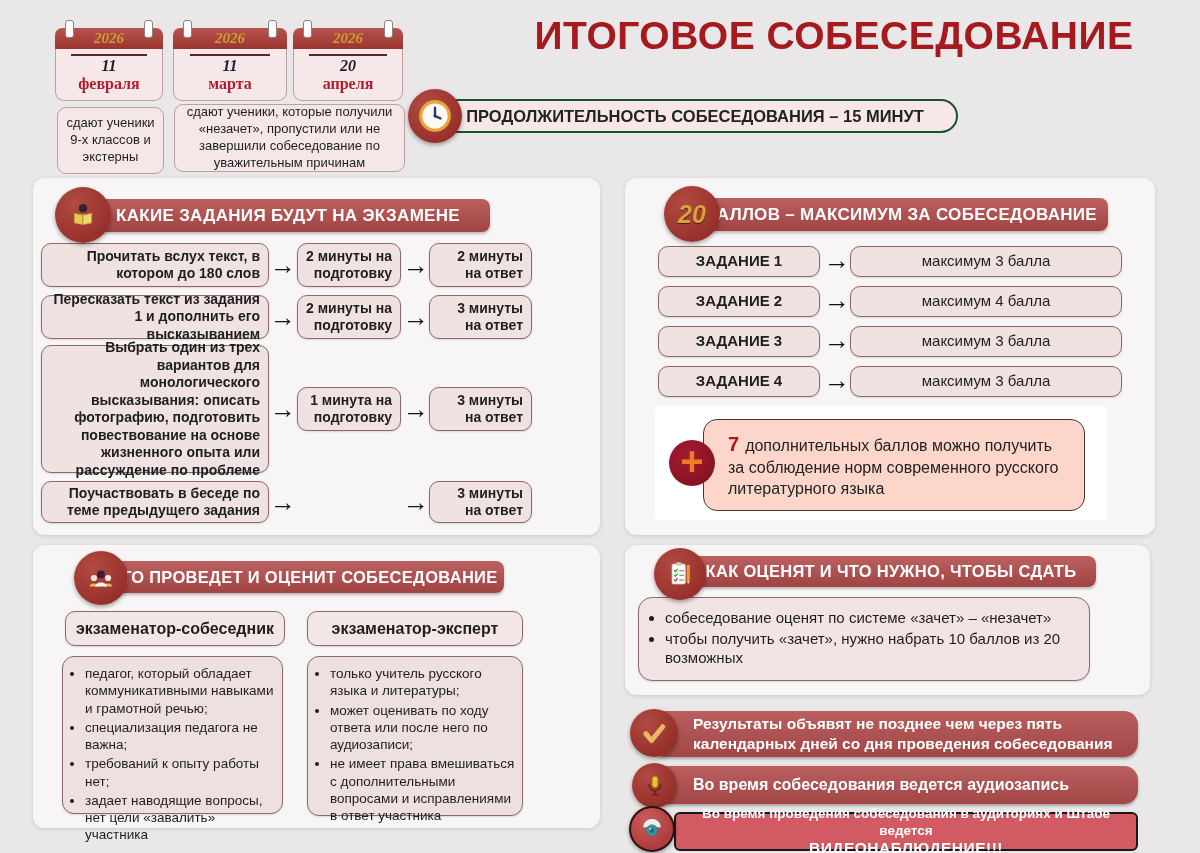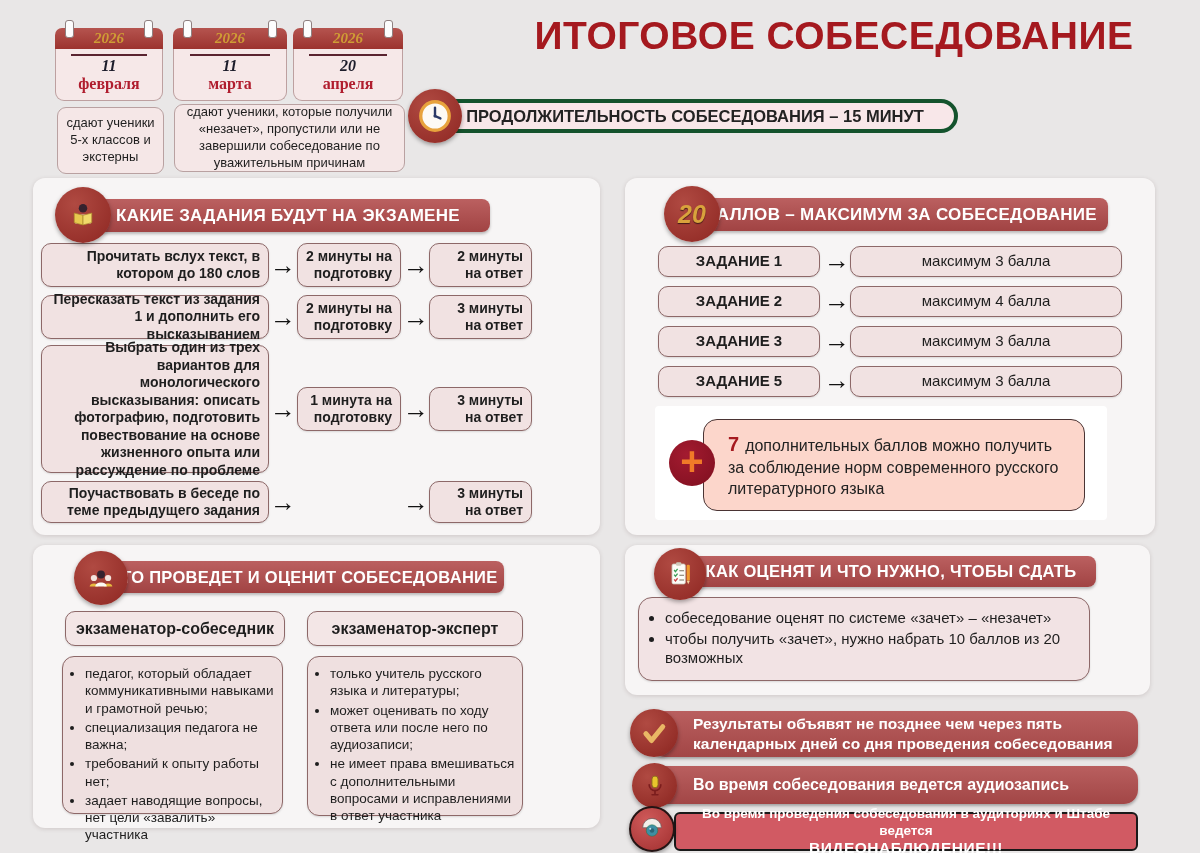--- a/index.html
+++ b/index.html
@@ -39,21 +39,21 @@
            font-size:16px;color:#1d1d2b;line-height:18px;}
   .cal-month{font-family:"Liberation Serif",serif;font-weight:700;font-size:16px;
              color:#b01d2e;line-height:18px;}
   .note{position:absolute;background:#f5e7e7;border:1px solid #b9a1a1;border-radius:9px;
         display:flex;align-items:center;justify-content:center;text-align:center;
         box-sizing:border-box;padding:4px 6px;font-size:13px;font-weight:500;line-height:1.3;}
   
   .title{position:absolute;left:520px;top:14px;width:628px;text-align:center;
          font-size:39px;font-weight:800;color:#a5191f;letter-spacing:.5px;}
   .durpill{position:absolute;left:432px;top:99px;width:526px;height:34px;background:#f8e7e9;
-           border:4px solid #14532d;border-radius:17px;display:flex;align-items:center;
+           border:2px solid #14532d;border-radius:17px;display:flex;align-items:center;
            justify-content:center;font-size:16.5px;font-weight:700;color:#222;
            box-sizing:border-box;}
   .extrapill{position:absolute;left:568px;top:139px;width:566px;height:27px;background:#f7dee2;
              border:1px solid #d2a3ab;border-radius:8px;display:flex;align-items:center;
              justify-content:center;font-size:15px;font-weight:600;color:#333;
              box-sizing:border-box;}
   
   .whitebox{position:absolute;left:655px;top:406px;width:452px;height:114px;background:#fff;
             border-radius:4px;}
   .bonusbox{position:absolute;left:703px;top:419px;width:382px;height:92px;background:#fcd6cb;
@@ -117,21 +117,21 @@
   <div class="cal" style="left:293px;top:28px;width:110px;">
     <div class="cal-ribbon">2026</div>
     <span class="cal-pin" style="left:10px;"></span>
     <span class="cal-pin" style="right:10px;"></span>
     <div class="cal-body">
       <div class="cal-line"></div>
       <div class="cal-day">20</div>
       <div class="cal-month">апреля</div>
     </div>
   </div>
-  <div class="note" style="left:57px;top:107px;width:107px;height:67px;">сдают ученики 5-х классов и экстерны</div>
+  <div class="note" style="left:57px;top:107px;width:107px;height:67px;">сдают ученики 9-х классов и экстерны</div>
   <div class="note" style="left:174px;top:104px;width:231px;height:68px;">сдают ученики, которые получили «незачет», пропустили или не завершили собеседование по уважительным причинам</div>
 
   <div class="title">ИТОГОВОЕ СОБЕСЕДОВАНИЕ</div>
   <div class="durpill">ПРОДОЛЖИТЕЛЬНОСТЬ СОБЕСЕДОВАНИЯ –  15 МИНУТ</div>
   <div class="seccircle" style="left:408px;top:89px;width:54px;height:54px;">
     <svg width="36" height="36" viewBox="0 0 24 24">
       <circle cx="12" cy="12" r="9.5" fill="#fdfaf4" stroke="#e8a33d" stroke-width="2.2"></circle>
       <line x1="12" y1="12" x2="12" y2="6.5" stroke="#2b3a66" stroke-width="1.6" stroke-linecap="round"></line>
       <line x1="12" y1="12" x2="15.6" y2="13.6" stroke="#2b3a66" stroke-width="1.6" stroke-linecap="round"></line>
       <circle cx="12" cy="12" r="1" fill="#2b3a66"></circle>
@@ -183,21 +183,21 @@
   <div class="pbox" style="left:850px;top:246px;width:272px;height:31px;font-size:15px;font-weight:500;">максимум 3 балла</div>
 
   <div class="pbox" style="left:658px;top:286px;width:162px;height:31px;font-size:15px;">ЗАДАНИЕ 2</div>
   <div class="arrow" style="left:822px;top:285px;">→</div>
   <div class="pbox" style="left:850px;top:286px;width:272px;height:31px;font-size:15px;font-weight:500;">максимум 4 балла</div>
 
   <div class="pbox" style="left:658px;top:326px;width:162px;height:31px;font-size:15px;">ЗАДАНИЕ 3</div>
   <div class="arrow" style="left:822px;top:325px;">→</div>
   <div class="pbox" style="left:850px;top:326px;width:272px;height:31px;font-size:15px;font-weight:500;">максимум 3 балла</div>
 
-  <div class="pbox" style="left:658px;top:366px;width:162px;height:31px;font-size:15px;">ЗАДАНИЕ 5</div>
+  <div class="pbox" style="left:658px;top:366px;width:162px;height:31px;font-size:15px;">ЗАДАНИЕ 4</div>
   <div class="arrow" style="left:822px;top:365px;">→</div>
   <div class="pbox" style="left:850px;top:366px;width:272px;height:31px;font-size:15px;font-weight:500;">максимум 3 балла</div>
 
   <div class="whitebox"></div>
   <div class="plus-circle">+</div>
   <div class="bonusbox">
     <div><span class="bonus-num">7</span><span>дополнительных баллов можно получить за соблюдение норм современного русского литературного языка</span></div>
   </div>
 
   <div class="panel" style="left:33px;top:545px;width:567px;height:283px;"></div>

